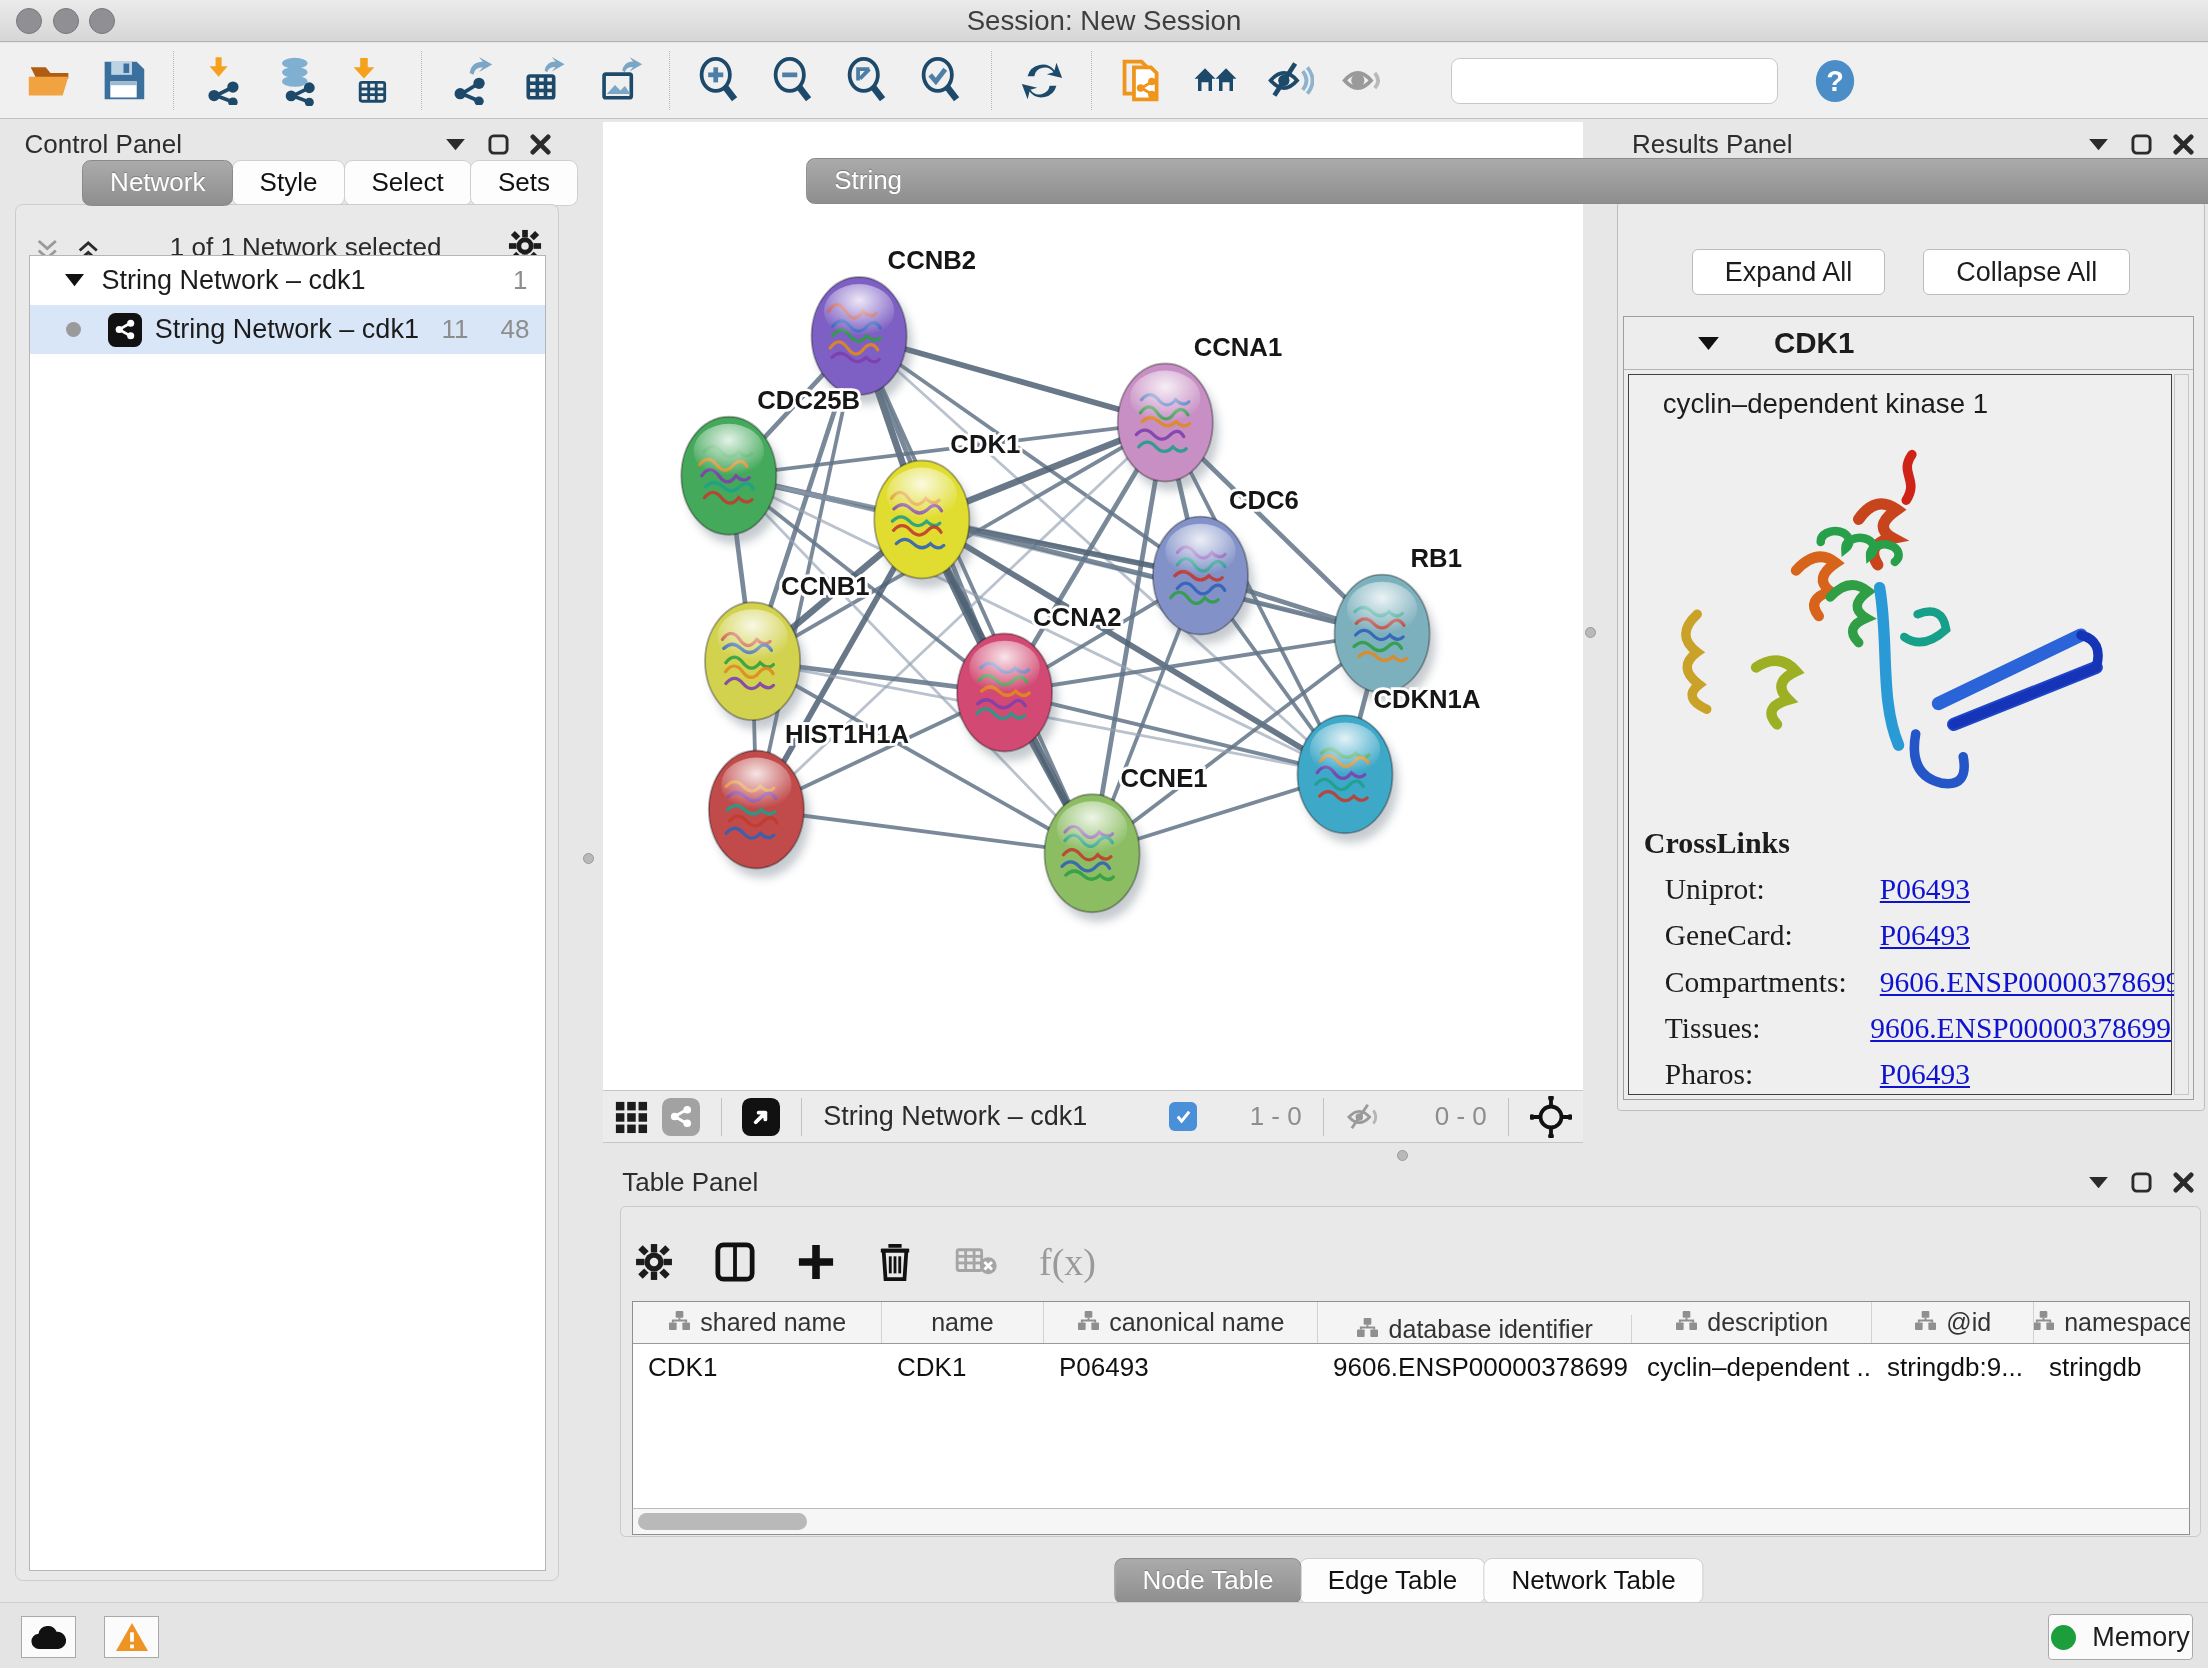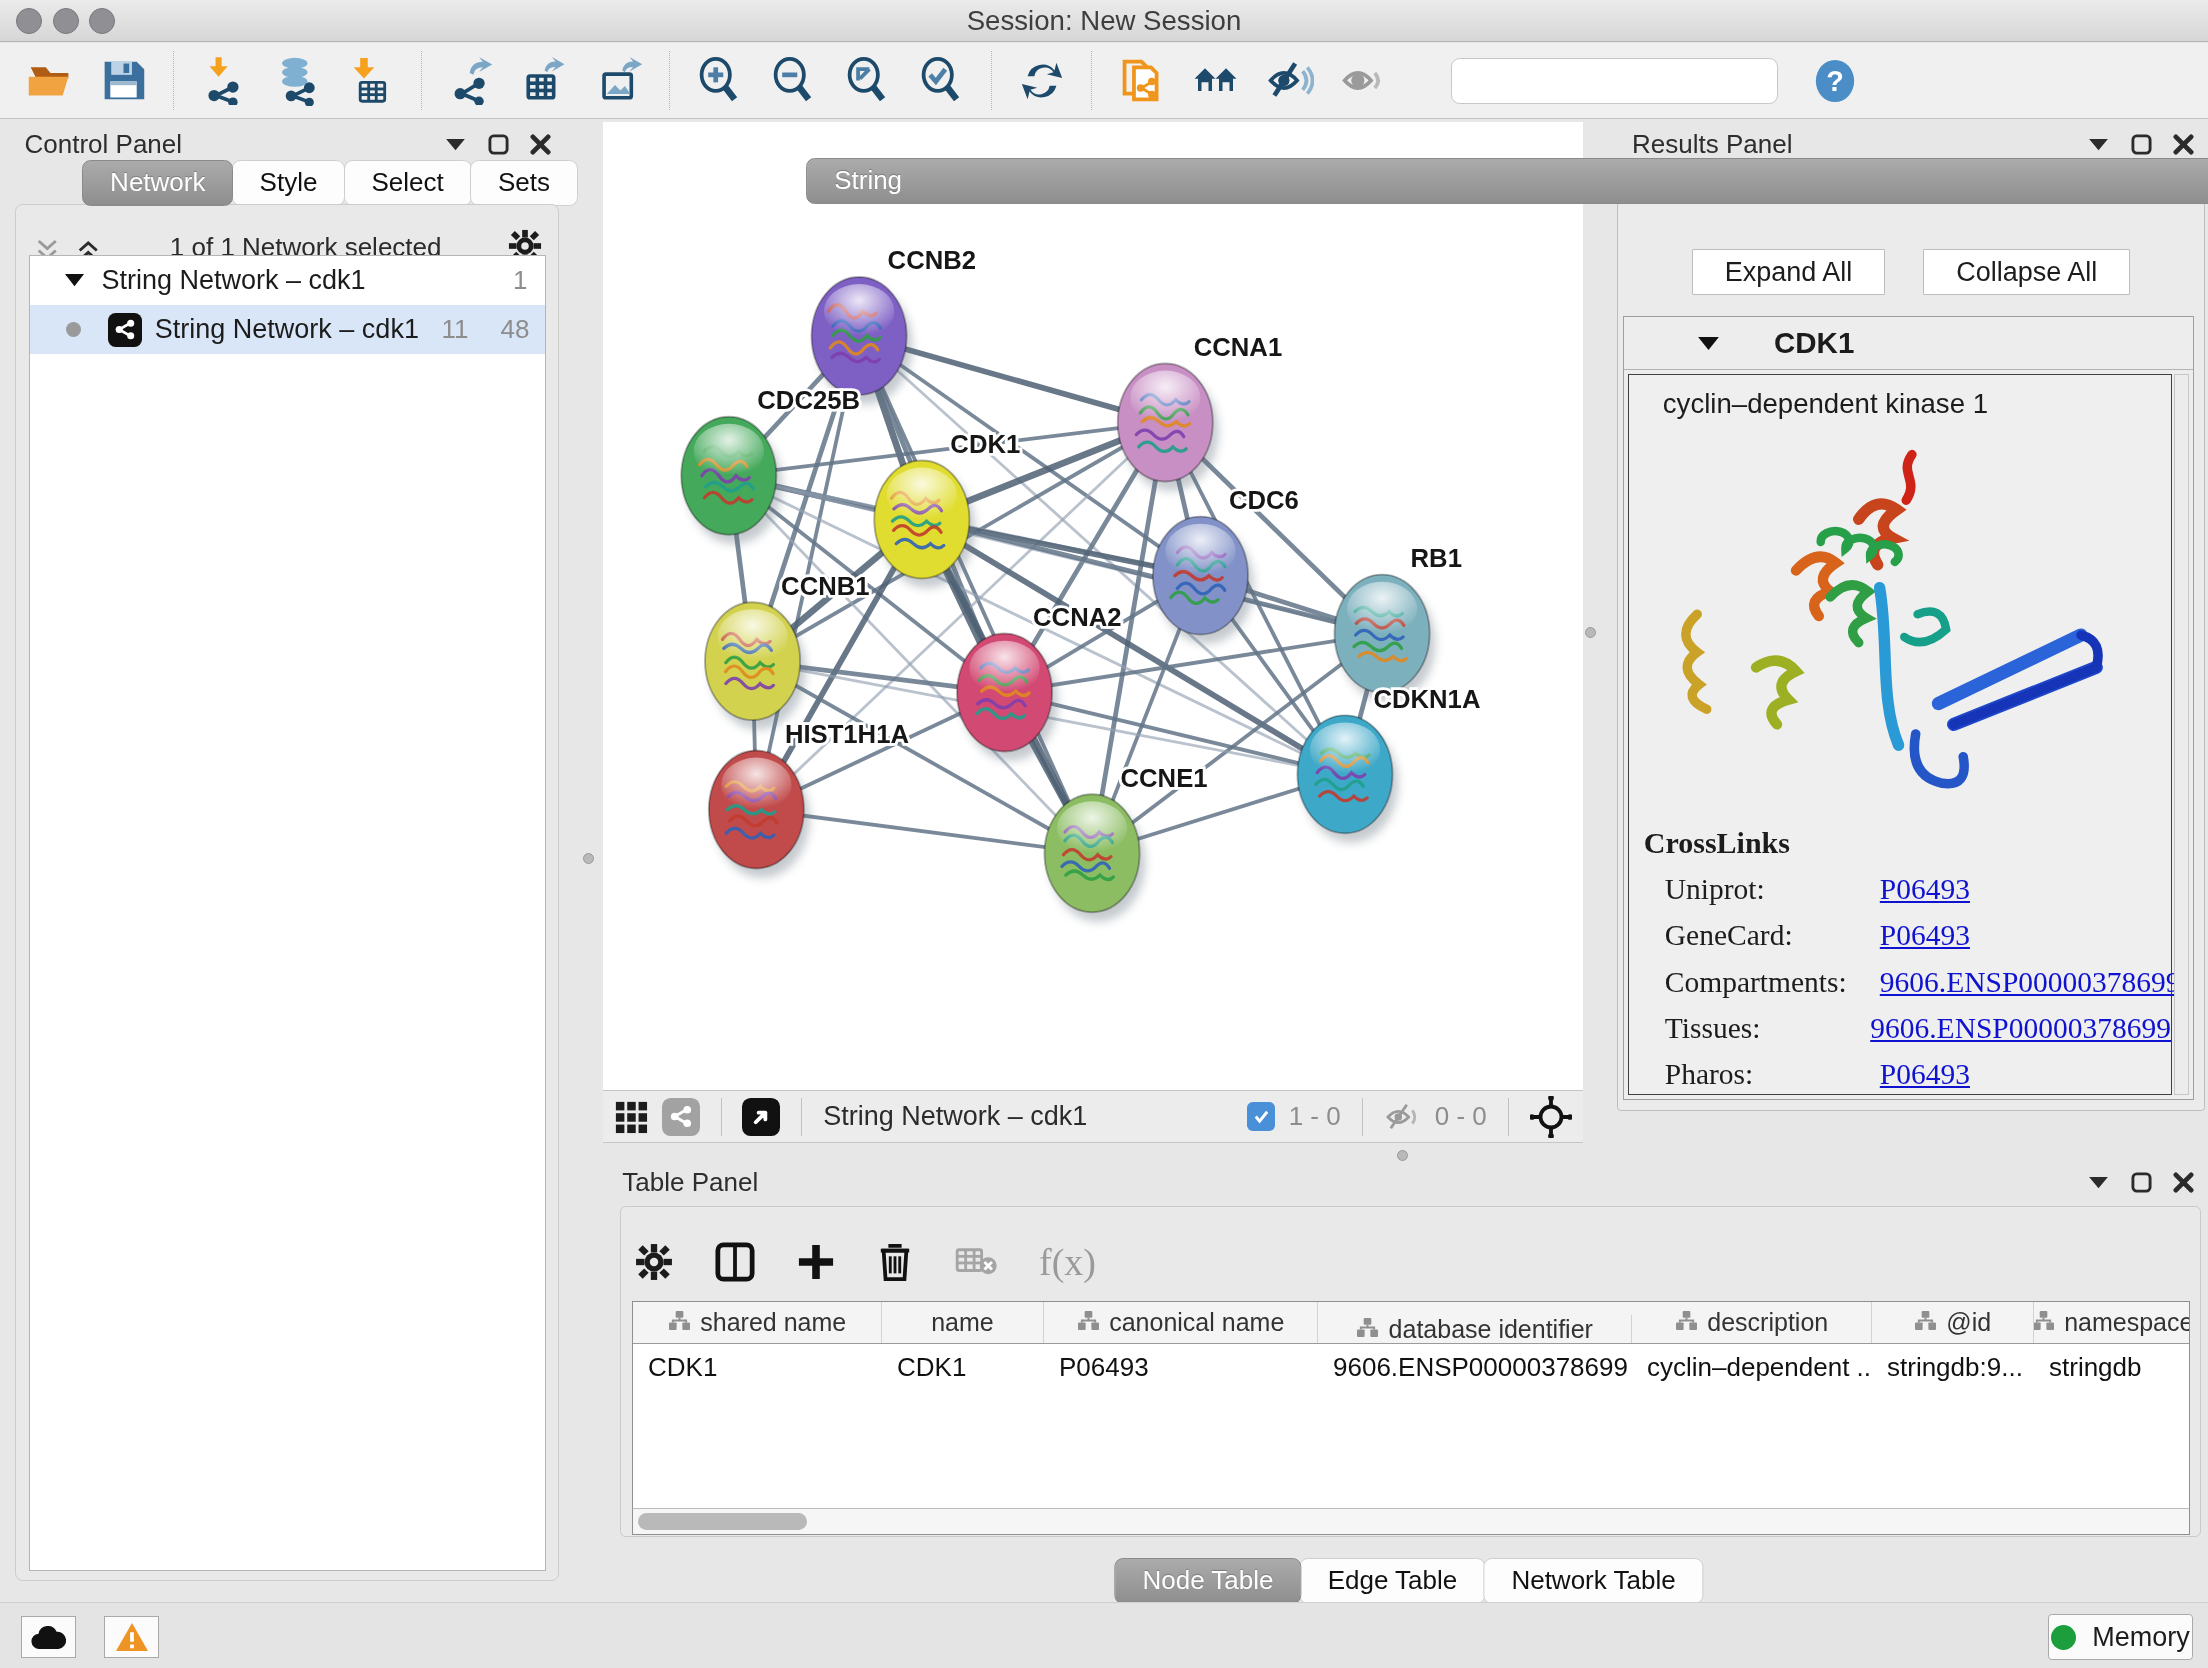--- a/index.html
+++ b/index.html
@@ -42,31 +42,31 @@
   .tree-count { color:#8d8d8d; font-size:26px; }
   .badge-share { width:34px; height:34px; background:#111; border-radius:7.6px; display:flex; align-items:center; justify-content:center; }
 
   
   .net-canvas { left:603px; top:122px; width:980px; height:968px; background:#ffffff; }
   .net-toolbar { left:603px; top:1090px; width:980px; height:53px; background:#ececec;
     border-top:1px solid #c6c6c6; border-bottom:1px solid #c6c6c6;
     display:flex; align-items:center; padding:0 11.4px; gap:13.3px; }
   .nt-sep { width:0; height:38px; border-left:1px solid #c2c2c2; margin:0 7.6px; }
   .nt-title { font-size:27px; color:#2b2b2b; flex:1; }
-  .nt-count { font-size:26px; color:#8d8d8d; }
+  .nt-count { font-size:26px; color:#8d8d8d;margin-left:39px; }
   .badge-dark { width:38px; height:38px; border-radius:8.6px; background:#111; display:flex; align-items:center; justify-content:center; }
   .badge-gray { width:38px; height:38px; border-radius:8.6px; background:#a2a2a2; display:flex; align-items:center; justify-content:center; }
   .checkbox-blue { width:28.5px; height:28.5px; border-radius:5.7px; background:#4a90d9; display:flex; align-items:center; justify-content:center; }
 
   
   .rp-head { left:1617px; top:124px; width:592px; height:40px; display:flex; align-items:center; justify-content:space-between; padding:0 15px; }
   .rp-tab { left:1913px; top:158px; transform:translateX(-50%); }
   .rp-box { left:1617px; top:202px; width:588px; height:909px; background:#ebebeb; border:1.9px solid #bdbdbd; border-radius:3.8px; }
   .rp-buttons { left:1617px; top:249px; width:588px; display:flex; justify-content:center; gap:38px; }
-  .btn { height:46px; padding:0 32px; background:#fff; border:1.9px solid #bdbdbd; border-radius:1px; font-size:27px; display:flex; align-items:center; }
+  .btn { height:46px; padding:0 32px; background:#fff; border:1.9px solid #bdbdbd; border-radius:6px; font-size:27px; display:flex; align-items:center; }
   .rp-entry { left:1623px; top:316px; width:571px; height:784px; background:#ededed; border:1.9px solid #9f9f9f; }
   .rp-entry-head { height:53px; display:flex; align-items:center; border-bottom:1px solid #b3b3b3; }
   .rp-gene { font-size:29.5px; font-weight:bold; margin-left:53px; }
   .rp-entry-body { position:absolute; left:3.8px; top:57px; right:21px; bottom:3.8px; background:#efefef; border:1px solid #404040; }
   .rp-desc { font-size:27.6px; margin:13.3px 0 0 34px; }
   .rp-scroll { position:absolute; top:57px; right:3.8px; bottom:3.8px; width:15px; background:#ececec; border:1px solid #c6c6c6; }
   .serif { font-family:"Liberation Serif", serif; }
   .xl-title { font-size:30px; font-weight:bold; margin:15px 0 3.8px 15px; }
   .xl-row { display:flex; margin:13.3px 0 0 36px; font-size:29.5px; }
   .xl-label { width:181px; color:#1c1c1c; }

